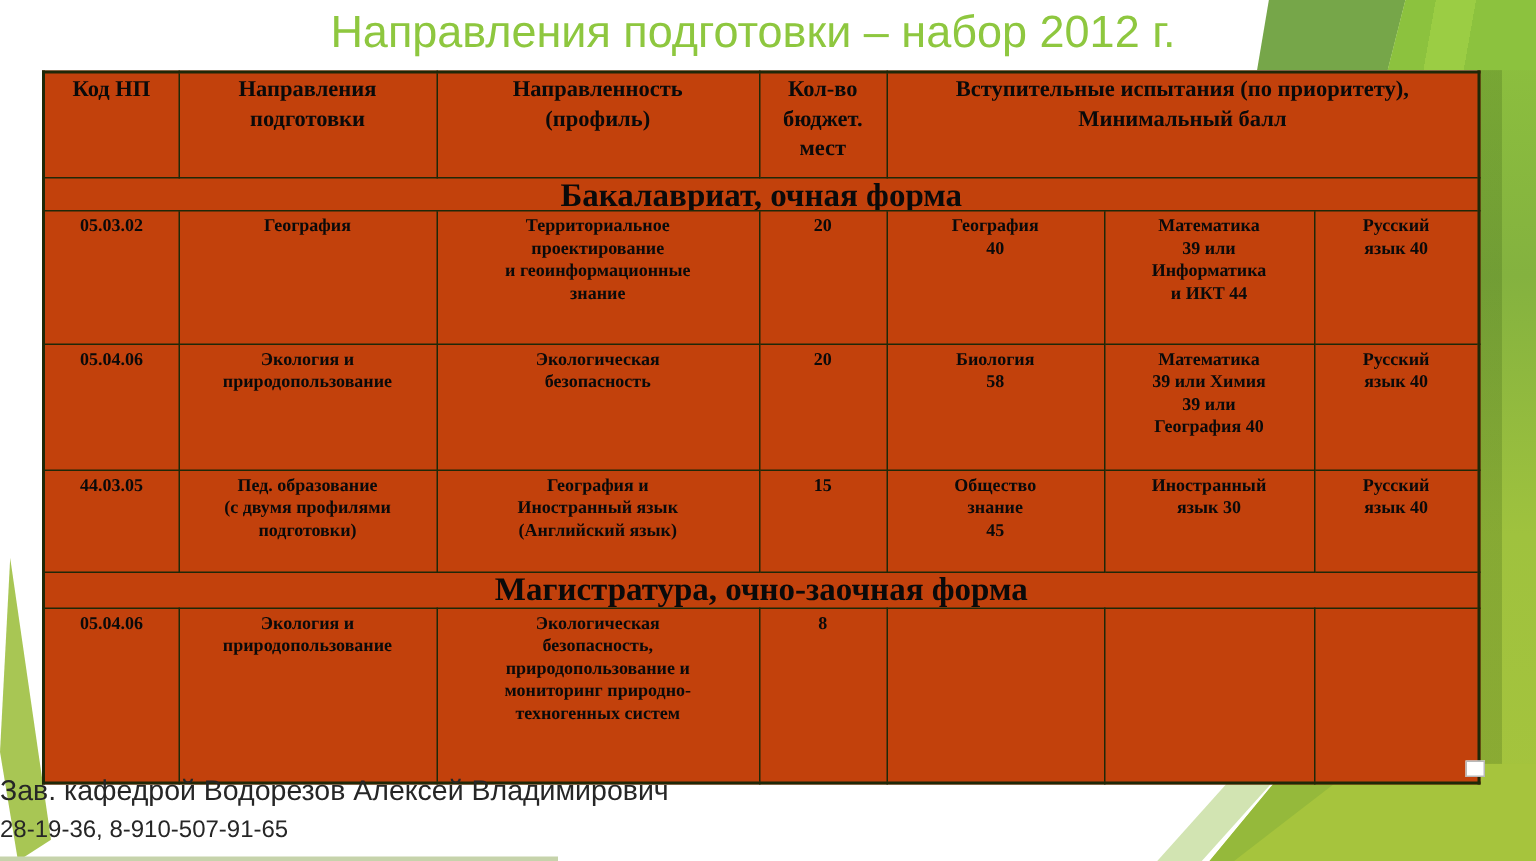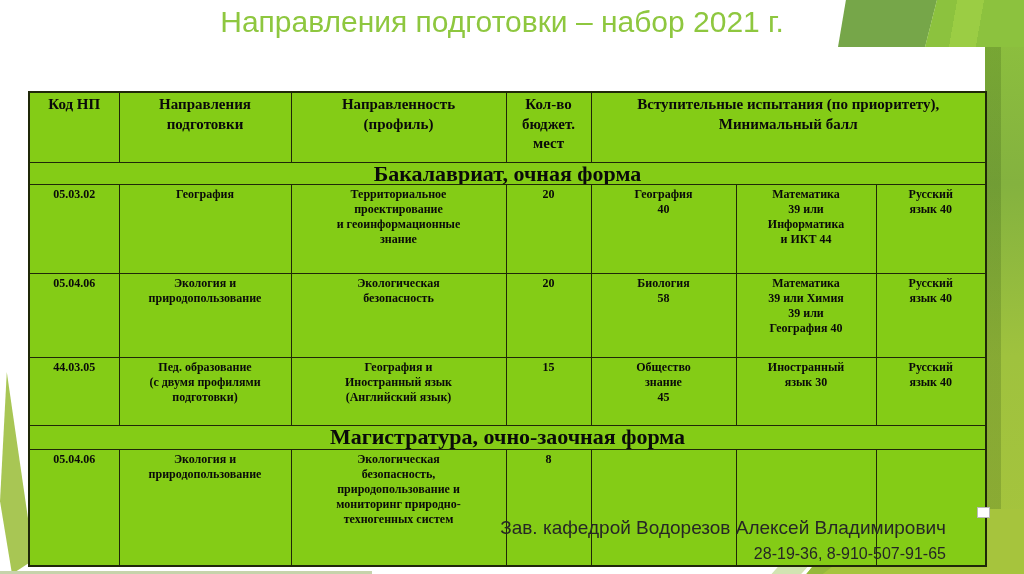--- a/index.html
+++ b/index.html
@@ -27,50 +27,50 @@
   .bottom-line{left:0;bottom:0;width:372px;height:3px;background:#c6d3ab;z-index:1;}
   .resize-handle{position:absolute;left:977px;top:507px;width:11px;height:9px;background:#ffffff;
     border:1px solid #b9b9b9;z-index:4;}
 
   
   .title{position:absolute;top:5px;left:0;width:1004px;text-align:center;font-size:30px;
     color:#8ec73f;z-index:2;font-family:"Liberation Sans",sans-serif;}
 
   
   .tbl{position:absolute;left:28px;top:47px;width:957px;z-index:2;border-collapse:collapse;
-    table-layout:fixed;background:#84cc16;border:2px solid #1f2808;margin-top:44px;}
+    table-layout:fixed;background:#c2410c;border:2px solid #1f2808;}
   .tbl td,.tbl th{border:1px solid #1f2808;vertical-align:top;text-align:center;
     font-family:"Liberation Serif","DejaVu Serif",serif;font-weight:700;color:#0a0a0a;
     white-space:pre-line;padding:2px 3px;overflow:hidden;}
   .tbl th{font-size:15px;line-height:1.3;}
   .cell{font-size:12px;line-height:1.27;}
   .section-row td{font-size:22px;line-height:19px;padding:1px 0 0;}
   .h-head{height:70px;} .h-sec1{height:22px;} .h-r1{height:89px;} .h-r2{height:84px;}
   .h-r3{height:68px;} .h-sec2{height:24px;} .h-r4{height:117px;}
 
   
-  .footer-line{position:absolute;left:0;width:946px;text-align:right;color:#262626;z-index:2;}
+  .footer-line{position:absolute;left:0;width:946px;text-align:left;color:#262626;z-index:2;}
   .f1{top:517px;font-size:19px;}
   .f2{top:545px;font-size:16px;}
 </style>
 </head>
 <body>
 
 <div class="slide">
 
   <div class="deco strip-right"></div>
   <div class="deco tri-top-mid"></div>
   <div class="deco tri-top-bright"></div>
   <div class="deco wedge-left"></div>
   <div class="deco wedge-pale"></div>
   <div class="deco corner-br"></div>
   <div class="deco corner-br-shade"></div>
   <div class="deco bottom-line"></div>
 
-  <div class="title">Направления подготовки – набор 2021 г.</div>
+  <div class="title">Направления подготовки – набор 2012 г.</div>
 
   <table class="tbl">
     <colgroup>
       <col style="width:90px">
         <col style="width:172px">
         <col style="width:215px">
       <col style="width:85px">
         <col style="width:145px">
         <col style="width:140px">
         <col style="width:110px">

